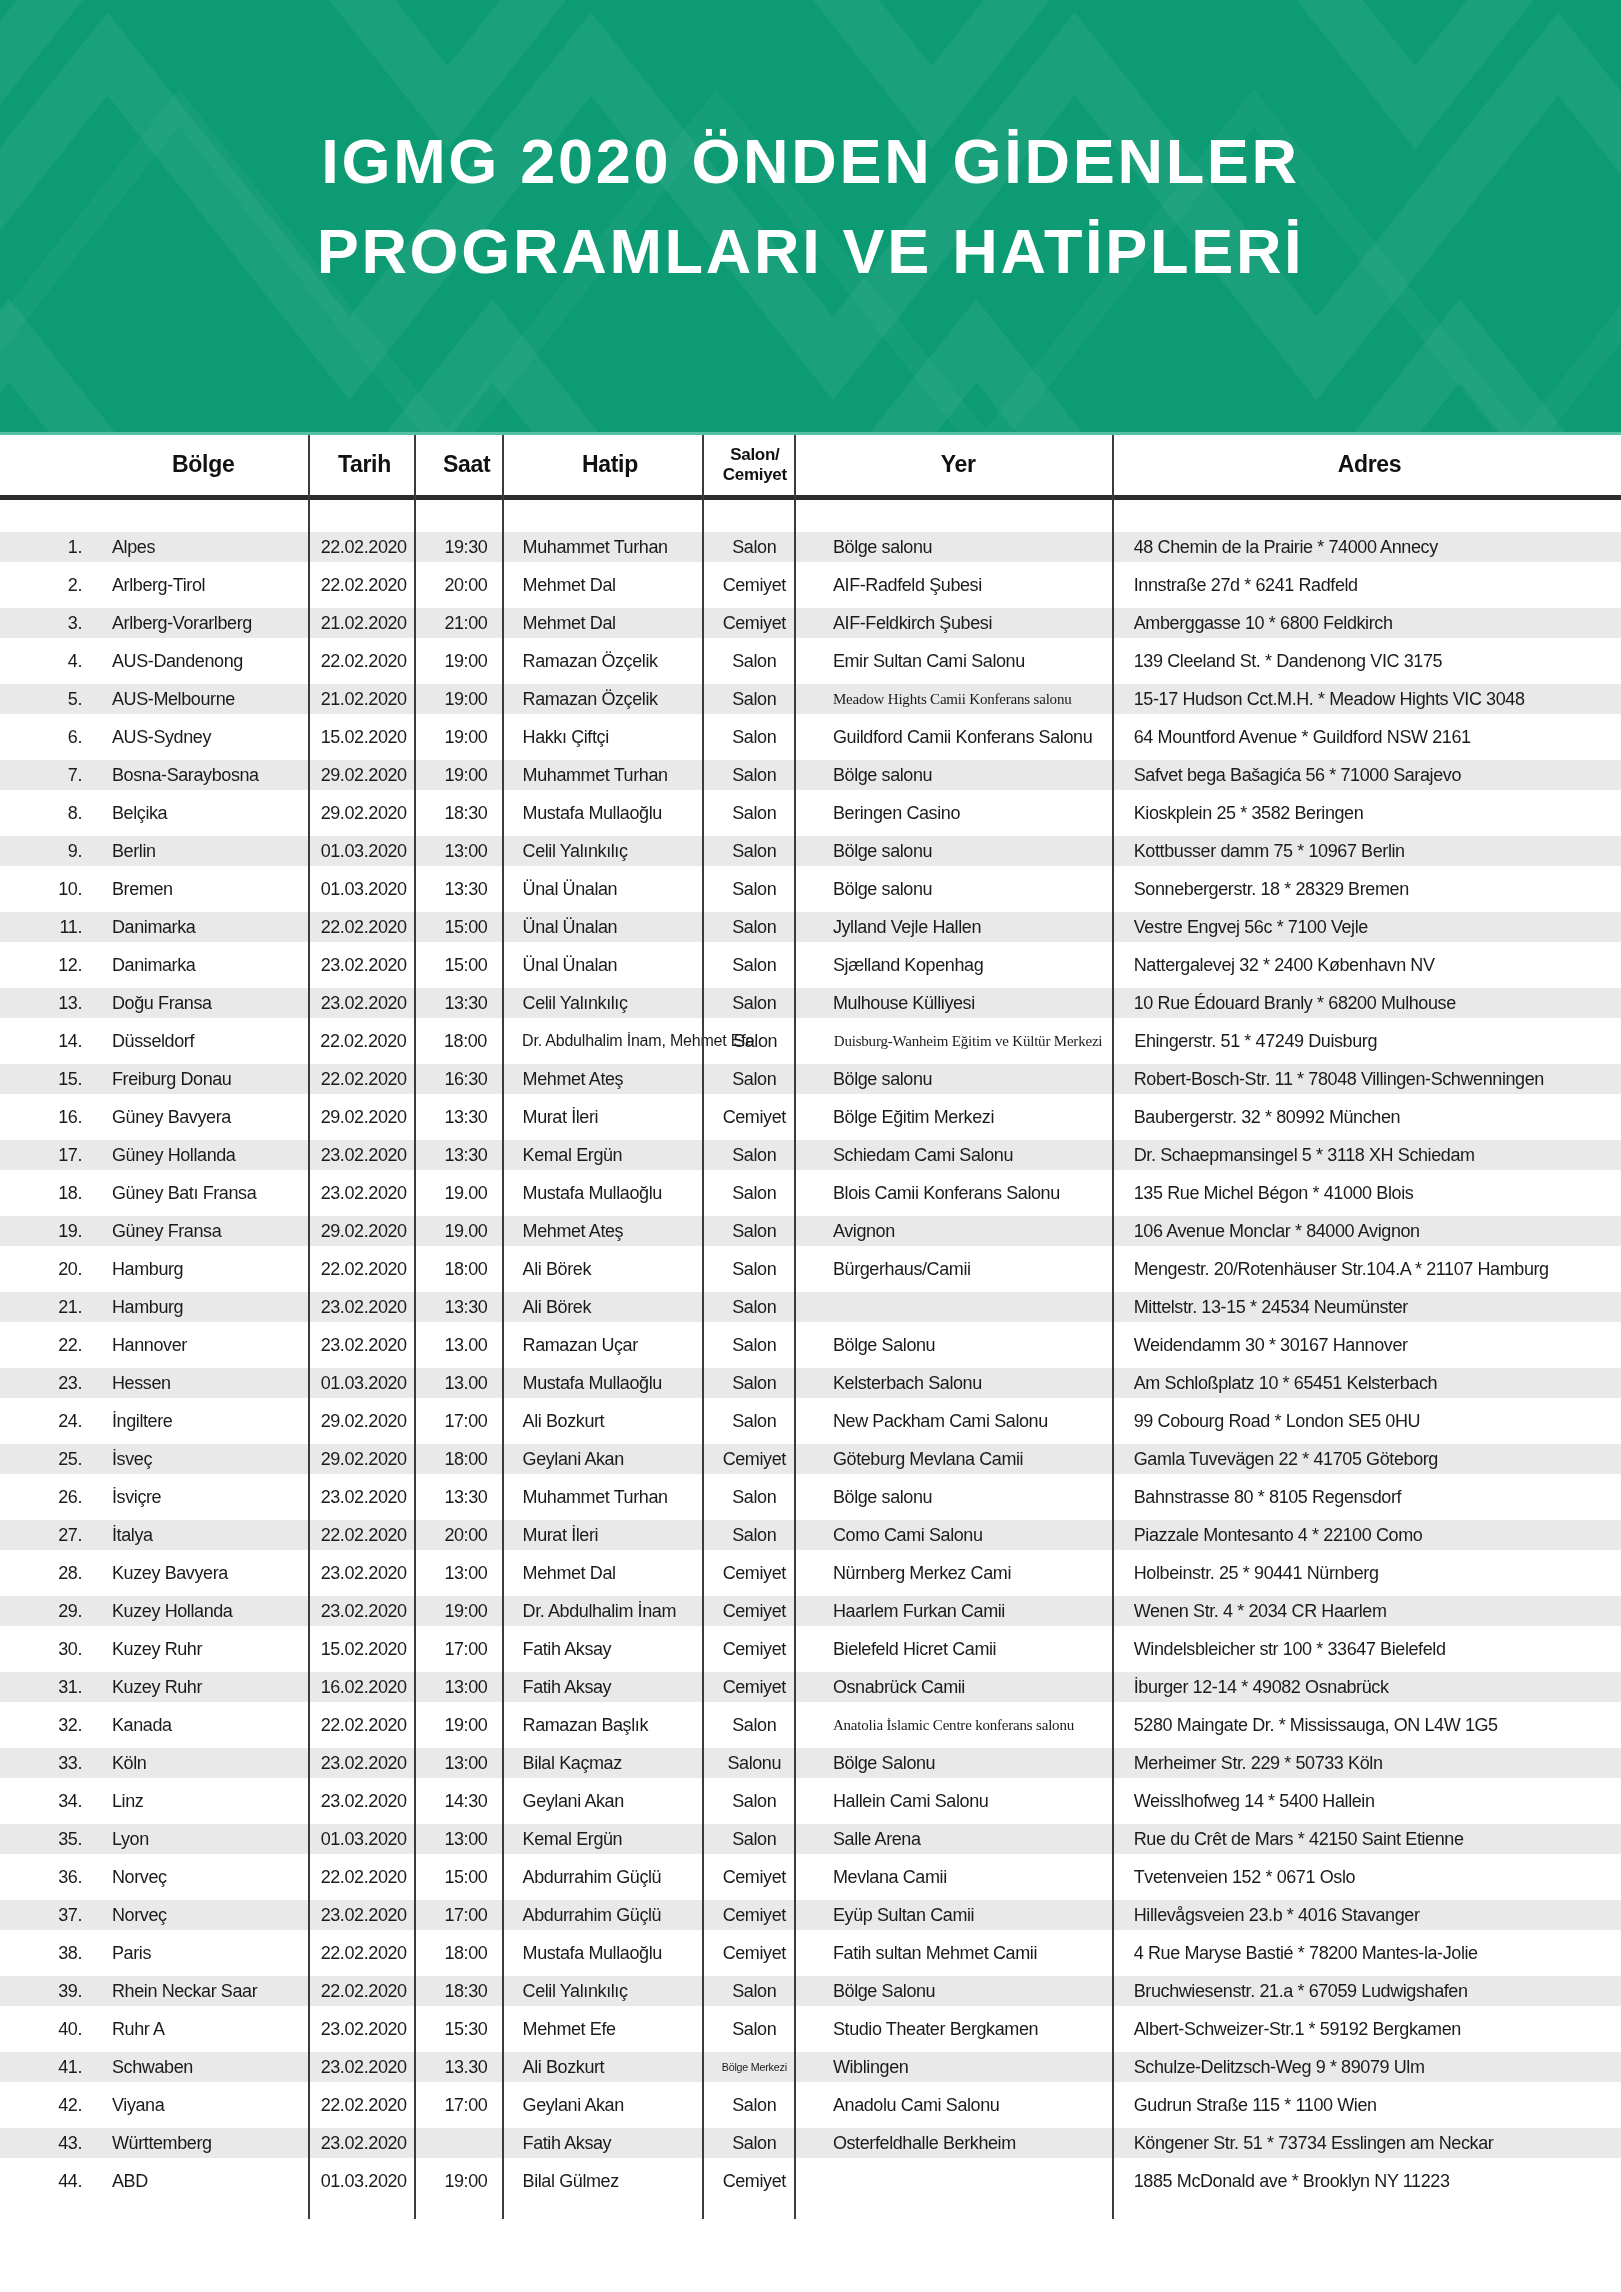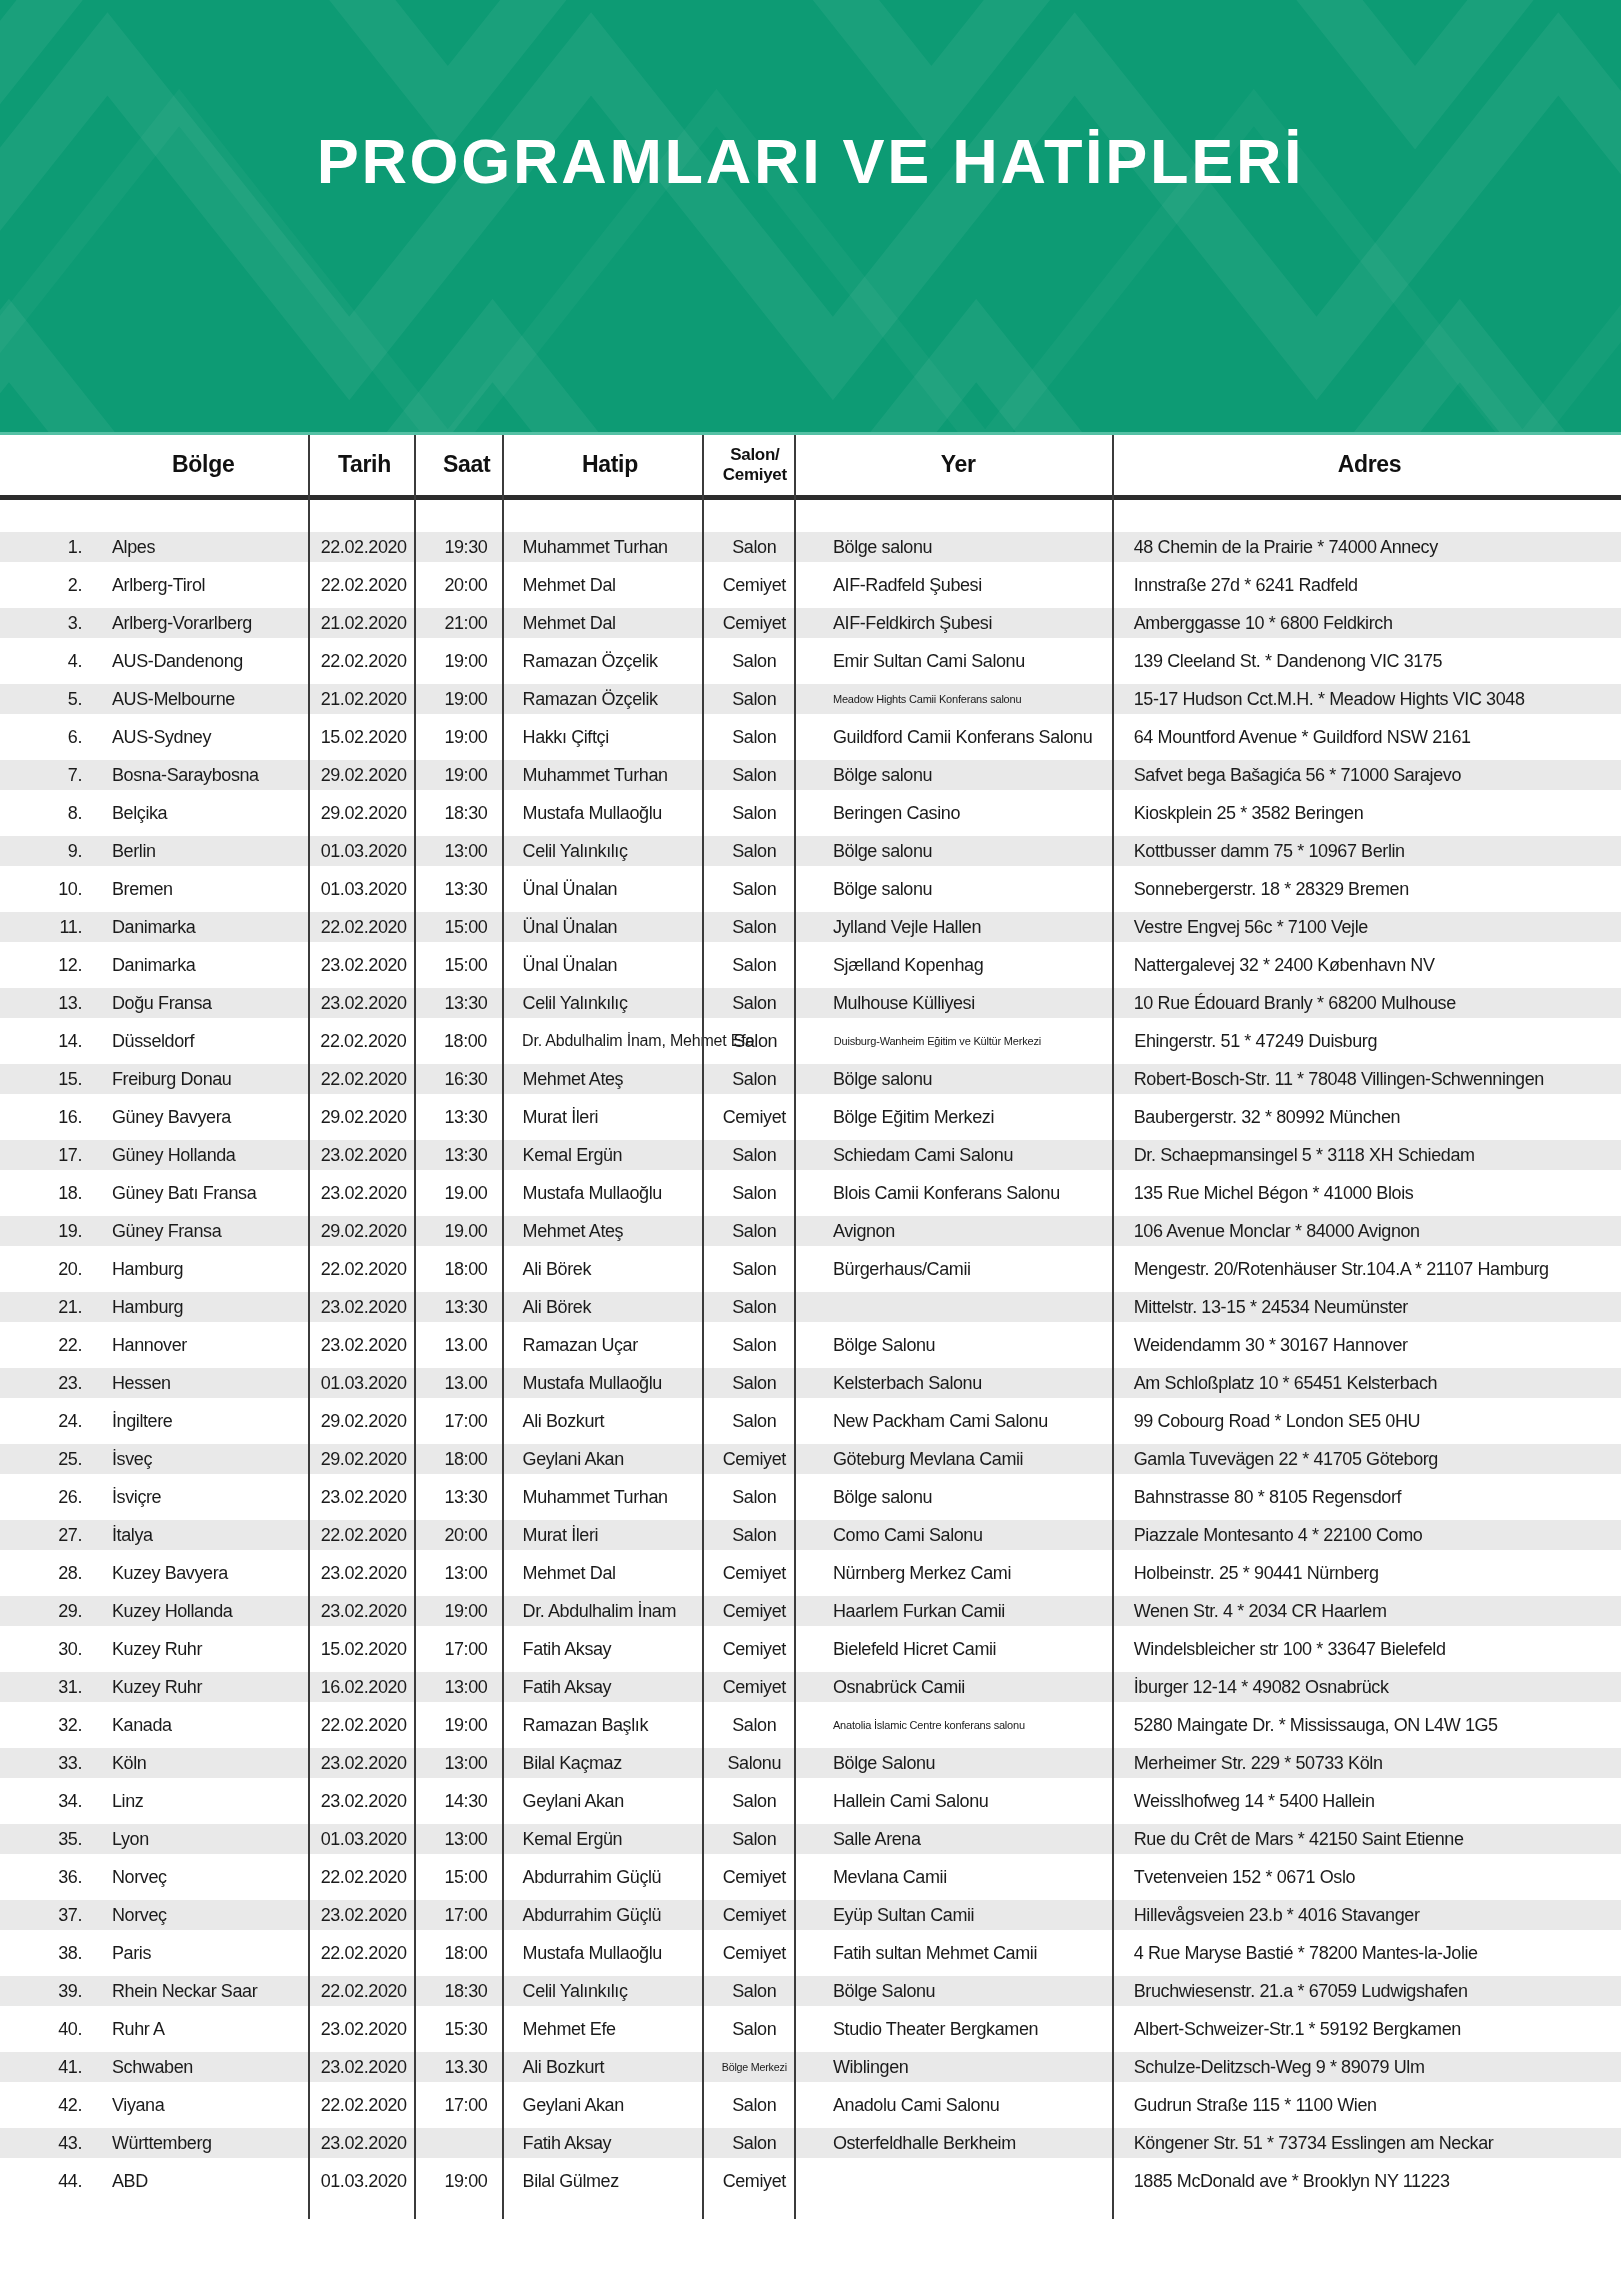--- a/index.html
+++ b/index.html
@@ -48,21 +48,21 @@
   .c3{width:89px;  text-align:center;}
   .c4{width:200px; padding-left:12.5px; box-sizing:border-box;}
   .c5{width:92px; text-align:center;}
   .c6{width:318px; padding-left:33px; box-sizing:border-box;}
   .c7{width:509px; padding-left:18px; box-sizing:border-box;}
   .num{display:inline-block; width:82px; text-align:right;}
   .region{margin-left:30px;}
 
   .c4.sm{font-size:16px; letter-spacing:-0.2px;}
   .c5.sm{font-size:10.7px;  letter-spacing:-0.2px;}
-  .c6.sm{font-size:11px;  letter-spacing:-0.2px;}
+  .c6.sm{font-size:15px;  letter-spacing:-0.2px;font-family:Liberation Serif, serif;}
 
   
   .thead .c1{justify-content:center; padding-left:100px; box-sizing:border-box;}
   .h-salon{font-size:17px; line-height:19.7px; text-align:center;}
 
   
   .vline{position:absolute; top:435px; height:1784px; width:1.8px; background:#3b3b3b;}
   .vl1{left:308px;} .vl2{left:414px;} .vl3{left:502px;}
   .vl4{left:702px;} .vl5{left:794px;} .vl6{left:1112px;}
 </style>
@@ -76,20 +76,21 @@
       <g fill="none" stroke="#ffffff" stroke-opacity="0.055" stroke-width="58">
         <path d="M -150 400 L 120 60 L 390 400 L 660 60 L 930 400 L 1200 60 L 1470 400 L 1740 60 L 2010 400"></path>
         <path d="M -260 720 L 10 380 L 280 720 L 550 380 L 820 720 L 1090 380 L 1360 720 L 1630 380 L 1900 720"></path>
         <path d="M -40 120 L 230 -220 L 500 120 L 770 -220 L 1040 120 L 1310 -220 L 1580 120 L 1850 -220"></path>
       </g>
       <g fill="none" stroke="#ffffff" stroke-opacity="0.035" stroke-width="26">
         <path d="M -100 500 L 200 120 L 500 500 L 800 120 L 1100 500 L 1400 120 L 1700 500 L 2000 120"></path>
       </g>
     </svg>
     <div class="banner-title">
+      <div>IGMG 2020 ÖNDEN GİDENLER</div>
       <div>PROGRAMLARI VE HATİPLERİ</div>
     </div>
   </div>
 
   <div class="thead">
     <div class="c1">Bölge</div>
     <div class="c2">Tarih</div>
     <div class="c3">Saat</div>
     <div class="c4" style="text-align:center;padding-left:0;">Hatip</div>
     <div class="c5 h-salon">

